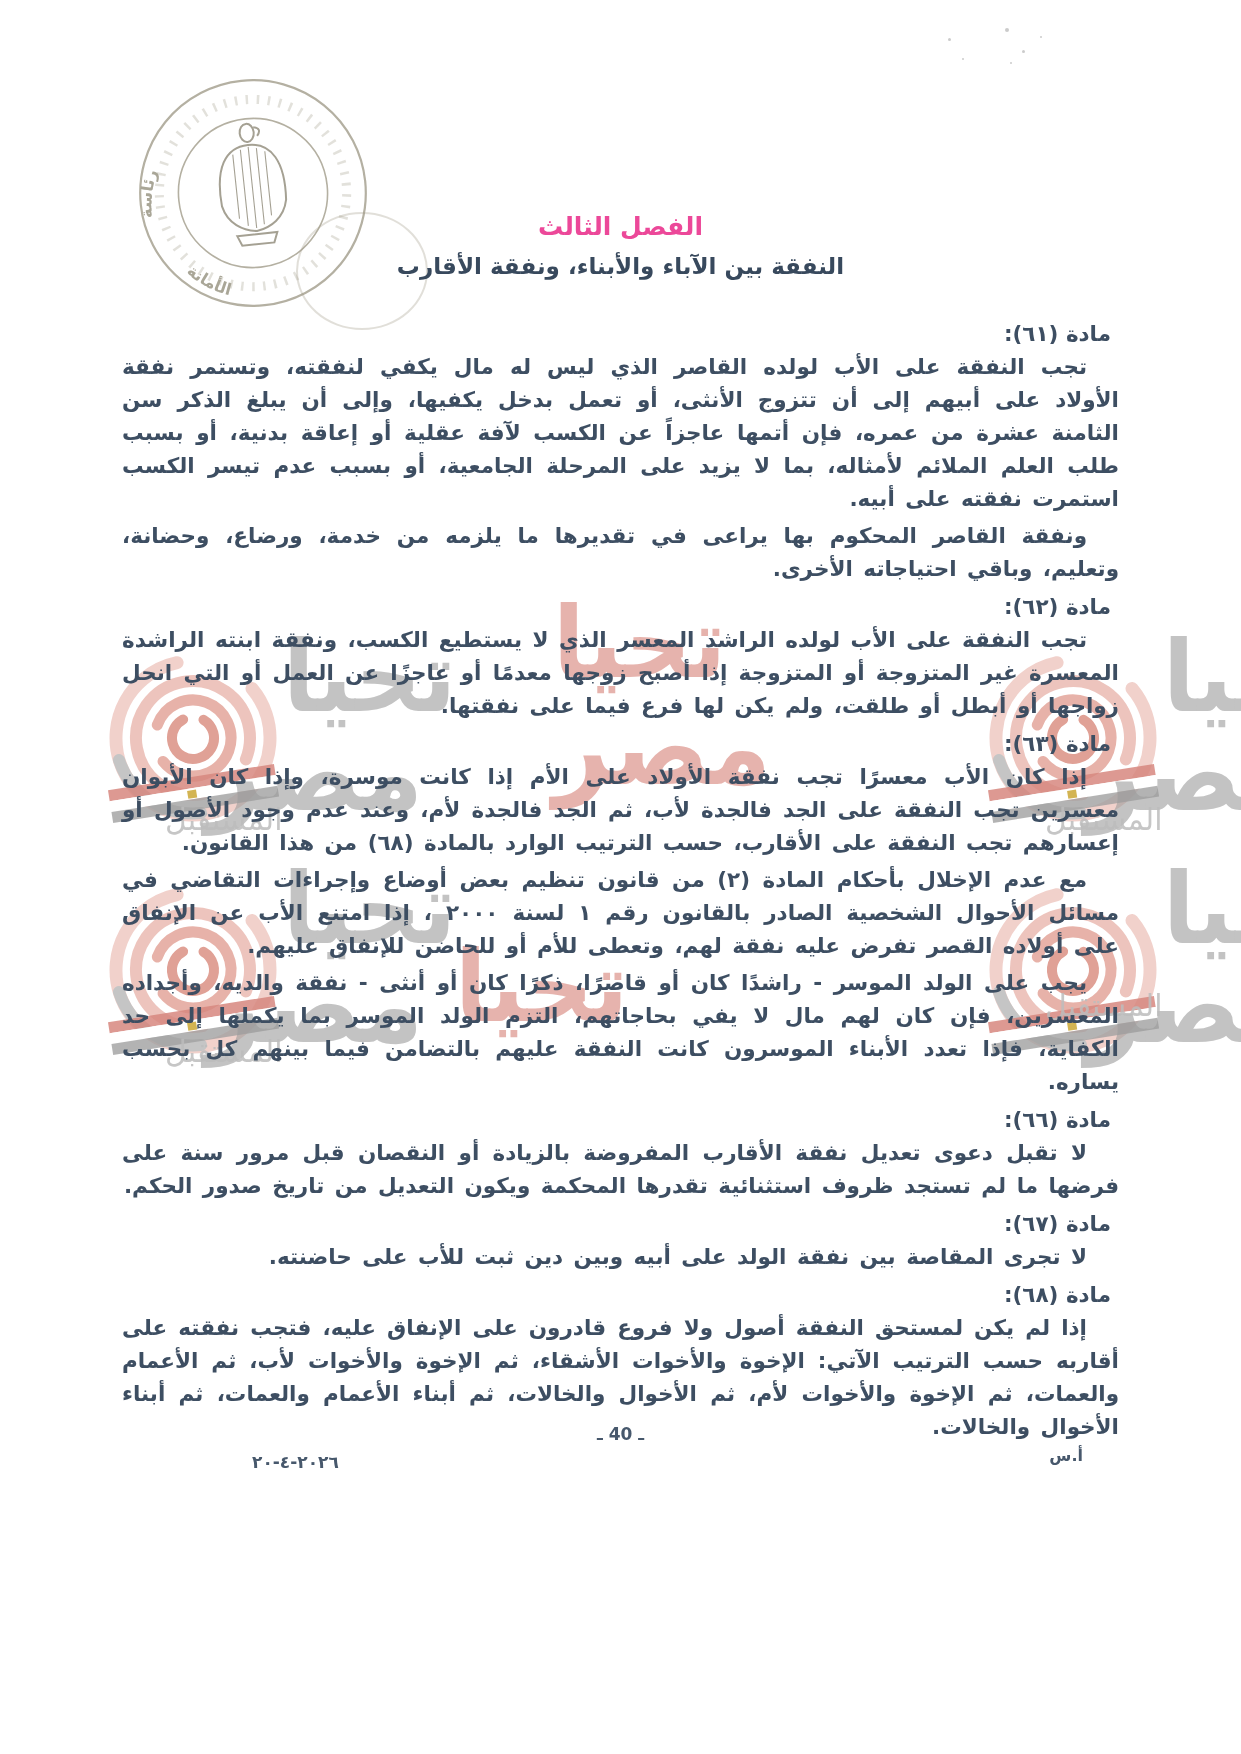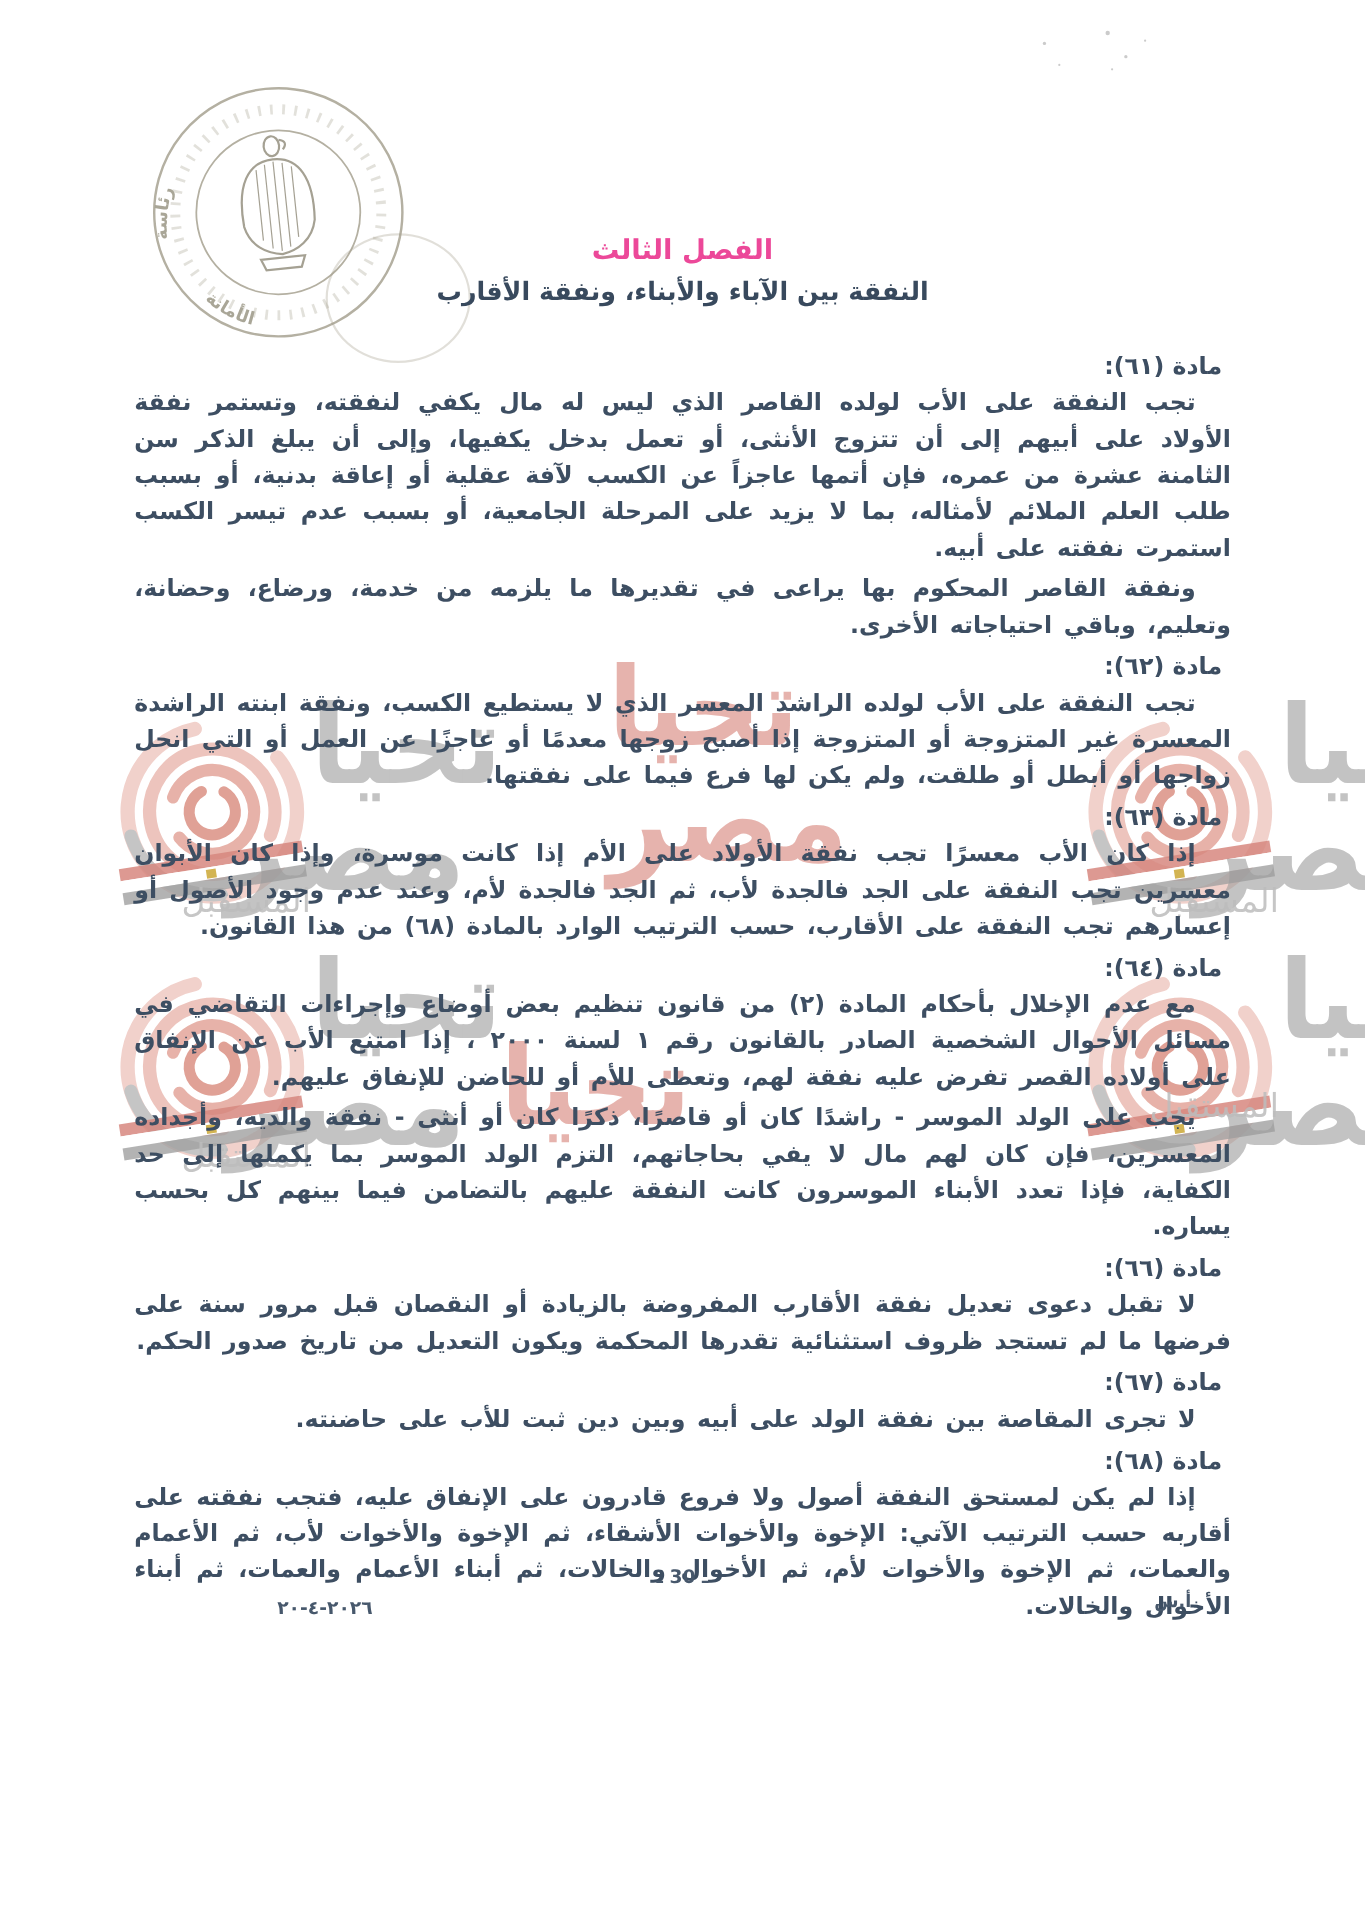--- a/index.html
+++ b/index.html
@@ -188,21 +188,20 @@
       <h3>مادة (٦٢):</h3>
       <p>تجب النفقة على الأب لولده الراشد المعسر الذي لا يستطيع الكسب، ونفقة ابنته الراشدة المعسرة غير المتزوجة أو المتزوجة إذا أصبح زوجها معدمًا أو عاجزًا عن العمل أو التي انحل زواجها أو أبطل أو طلقت، ولم يكن لها فرع فيما على نفقتها.</p>
     </section>
 
     <section class="article">
       <h3>مادة (٦٣):</h3>
       <p>إذا كان الأب معسرًا تجب نفقة الأولاد على الأم إذا كانت موسرة، وإذا كان الأبوان معسرين تجب النفقة على الجد فالجدة لأب، ثم الجد فالجدة لأم، وعند عدم وجود الأصول أو إعسارهم تجب النفقة على الأقارب، حسب الترتيب الوارد بالمادة (٦٨) من هذا القانون.</p>
     </section>
 
     <section class="article">
-      <h3>مادة (٦٤):</h3>
       <p>مع عدم الإخلال بأحكام المادة (٢) من قانون تنظيم بعض أوضاع وإجراءات التقاضي في مسائل الأحوال الشخصية الصادر بالقانون رقم ١ لسنة ٢٠٠٠ ، إذا امتنع الأب عن الإنفاق على أولاده القصر تفرض عليه نفقة لهم، وتعطى للأم أو للحاضن للإنفاق عليهم.</p>
     </section>
 
     <section class="article">
       <p>يجب على الولد الموسر - راشدًا كان أو قاصرًا، ذكرًا كان أو أنثى - نفقة والديه، وأجداده المعسرين، فإن كان لهم مال لا يفي بحاجاتهم، التزم الولد الموسر بما يكملها إلى حد الكفاية، فإذا تعدد الأبناء الموسرون كانت النفقة عليهم بالتضامن فيما بينهم كل بحسب يساره.</p>
     </section>
 
     <section class="article">
       <h3>مادة (٦٦):</h3>
       <p>لا تقبل دعوى تعديل نفقة الأقارب المفروضة بالزيادة أو النقصان قبل مرور سنة على فرضها ما لم تستجد ظروف استثنائية تقدرها المحكمة ويكون التعديل من تاريخ صدور الحكم.</p>
@@ -212,17 +211,17 @@
       <h3>مادة (٦٧):</h3>
       <p>لا تجرى المقاصة بين نفقة الولد على أبيه وبين دين ثبت للأب على حاضنته.</p>
     </section>
 
     <section class="article">
       <h3>مادة (٦٨):</h3>
       <p>إذا لم يكن لمستحق النفقة أصول ولا فروع قادرون على الإنفاق عليه، فتجب نفقته على أقاربه حسب الترتيب الآتي: الإخوة والأخوات الأشقاء، ثم الإخوة والأخوات لأب، ثم الأعمام والعمات، ثم الإخوة والأخوات لأم، ثم الأخوال والخالات، ثم أبناء الأعمام والعمات، ثم أبناء الأخوال والخالات.</p>
     </section>
   </div>
 
-  <div class="footer-item page-number">ـ 30 ـ</div>
+  <div class="footer-item page-number">ـ 40 ـ</div>
   <div class="footer-item doc-date">٢٠٢٦-٤-٢٠</div>
   <div class="footer-item initials">أ.س</div>
 
 </div>
 
 </body></html>

